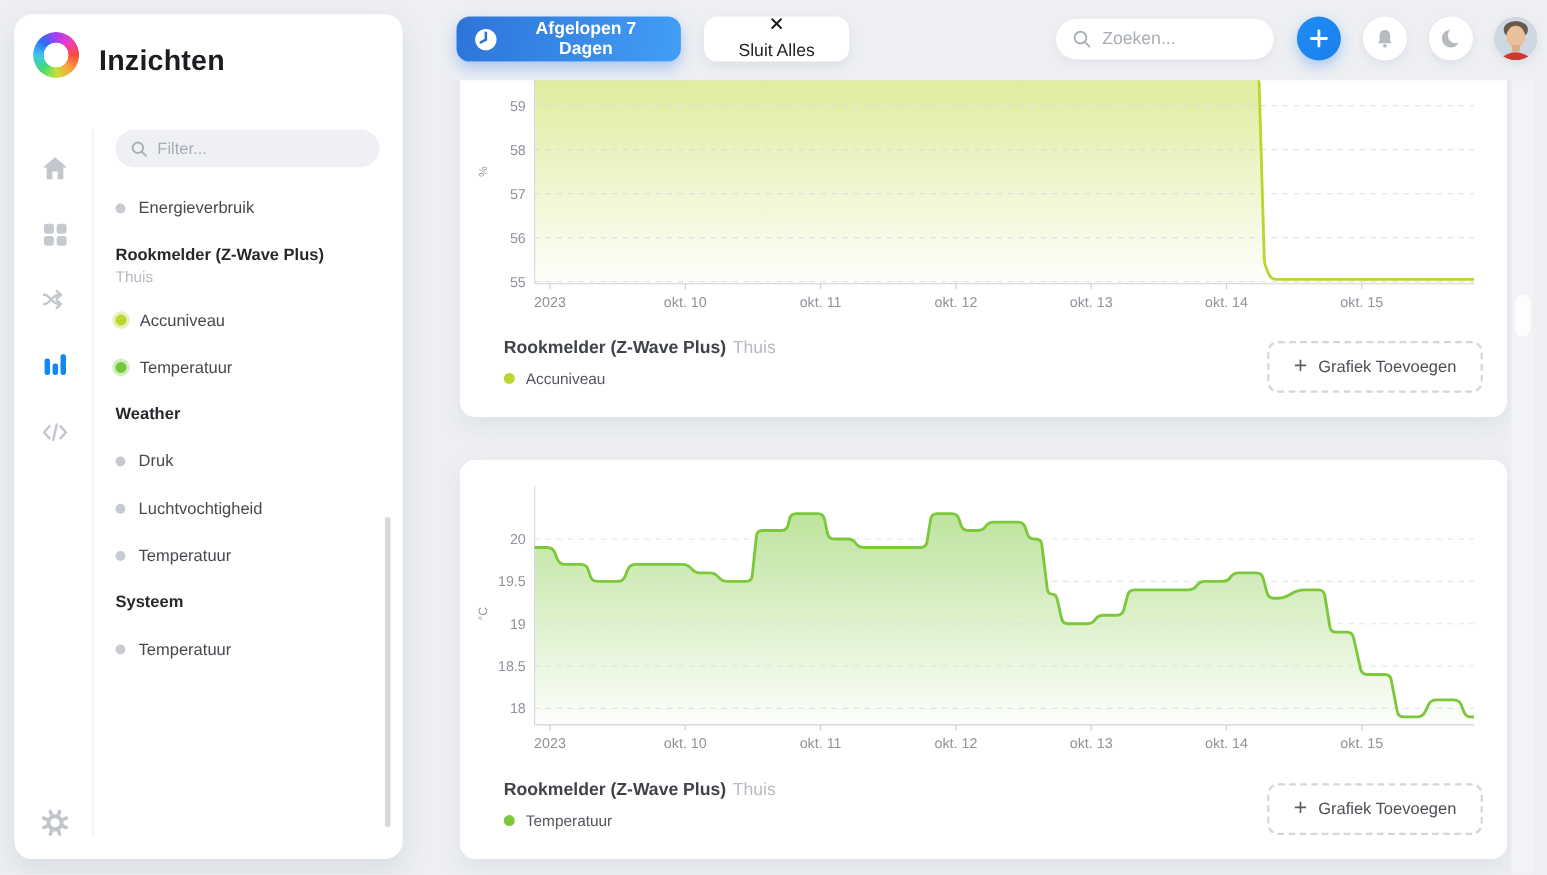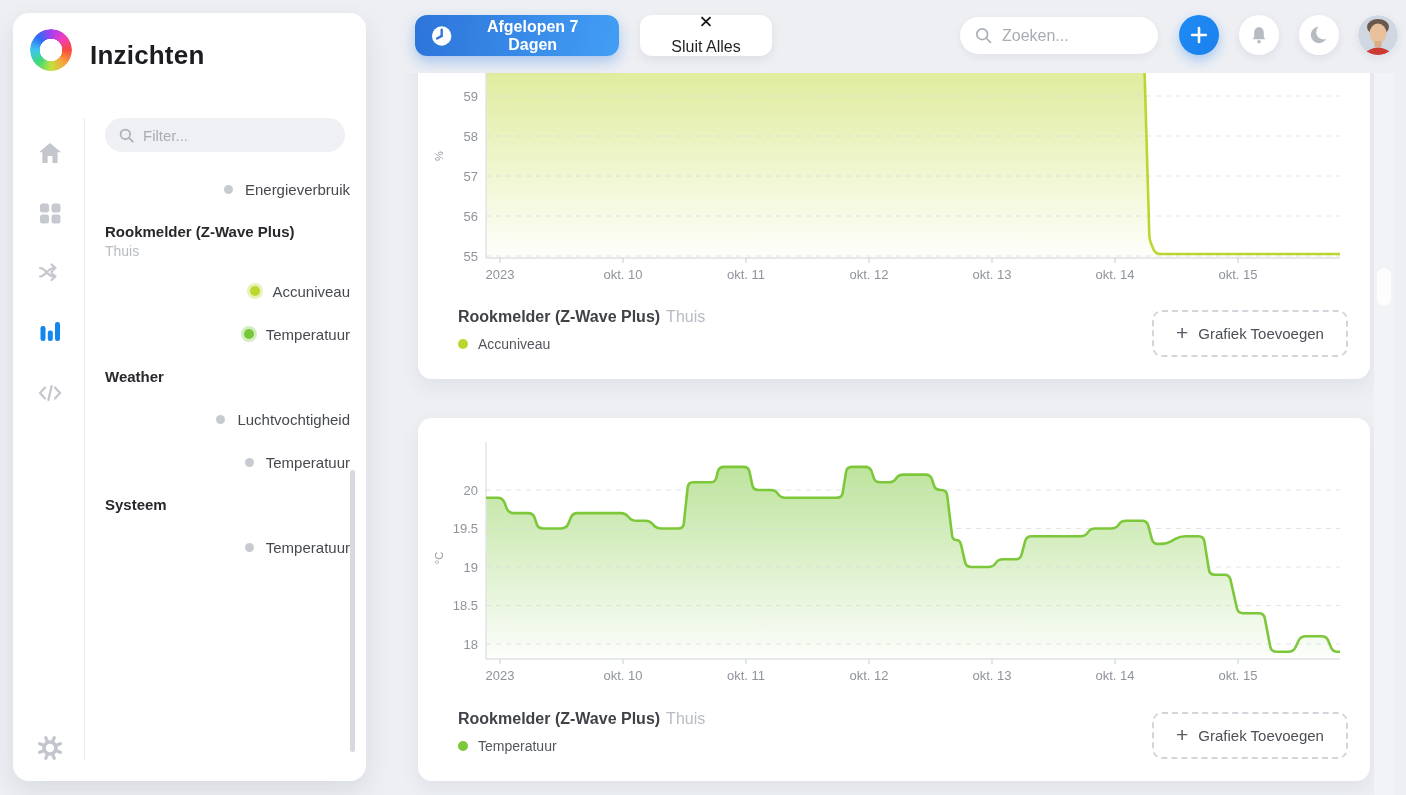--- a/index.html
+++ b/index.html
@@ -99,21 +99,21 @@
   .filter-pill input {
     border:none; outline:none; background:transparent; width:170px;
     font-family:"Liberation Sans",sans-serif; font-size:15px; color:#4a4d52;
   }
   .filter-pill input::placeholder { color:#a8adb5; }
   .sensor-list { position:absolute; left:92px; top:166px; width:245px; }
   .side-group.after { margin-top:18px; }
   .group-header { font-size:15px; font-weight:700; color:#26282c; height:20px; line-height:20px; }
   .group-subtitle { font-size:14px; color:#b7bbc2; height:19px; line-height:19px; margin-bottom:20px; }
   .group-header.solo { margin-bottom:22px; }
-  .side-item { display:flex; align-items:center; gap:12px; height:20px; margin-bottom:23px; cursor:pointer;justify-content:flex-end; }
+  .side-item { display:flex; align-items:center; gap:12px; height:20px; margin-bottom:23px; cursor:pointer; }
   .side-dot { width:9px; height:9px; border-radius:50%; background:#c7cad0; flex:0 0 auto; }
   .side-dot.active { width:10px; height:10px; }
   .side-label { font-size:15px; color:#46494e; }
   .sidebar-scroll-thumb { position:absolute; left:337px; top:457px; width:5px; height:282px; background:#d7d9dd; border-radius:3px; }
 
   
   .axis-label { font-family:"Liberation Sans",sans-serif; font-size:13px; fill:#8f939a; }
   .axis-unit  { font-family:"Liberation Sans",sans-serif; font-size:11px; fill:#9599a0; }
 </style>
 </head>
@@ -380,20 +380,24 @@
         </div>
         <div class="side-item">
           <span class="side-dot active" style="background: rgb(118, 200, 58); box-shadow: rgba(118, 200, 58, 0.33) 0px 0px 0px 3px;"></span>
           <span class="side-label">Temperatuur</span>
         </div>
       </div>
       <div class="side-group after">
         <div class="group-header solo">Weather</div>
         <div class="side-item">
           <span class="side-dot"></span>
+          <span class="side-label">Druk</span>
+        </div>
+        <div class="side-item">
+          <span class="side-dot"></span>
           <span class="side-label">Luchtvochtigheid</span>
         </div>
         <div class="side-item">
           <span class="side-dot"></span>
           <span class="side-label">Temperatuur</span>
         </div>
       </div>
       <div class="side-group after">
         <div class="group-header solo">Systeem</div>
         <div class="side-item">

